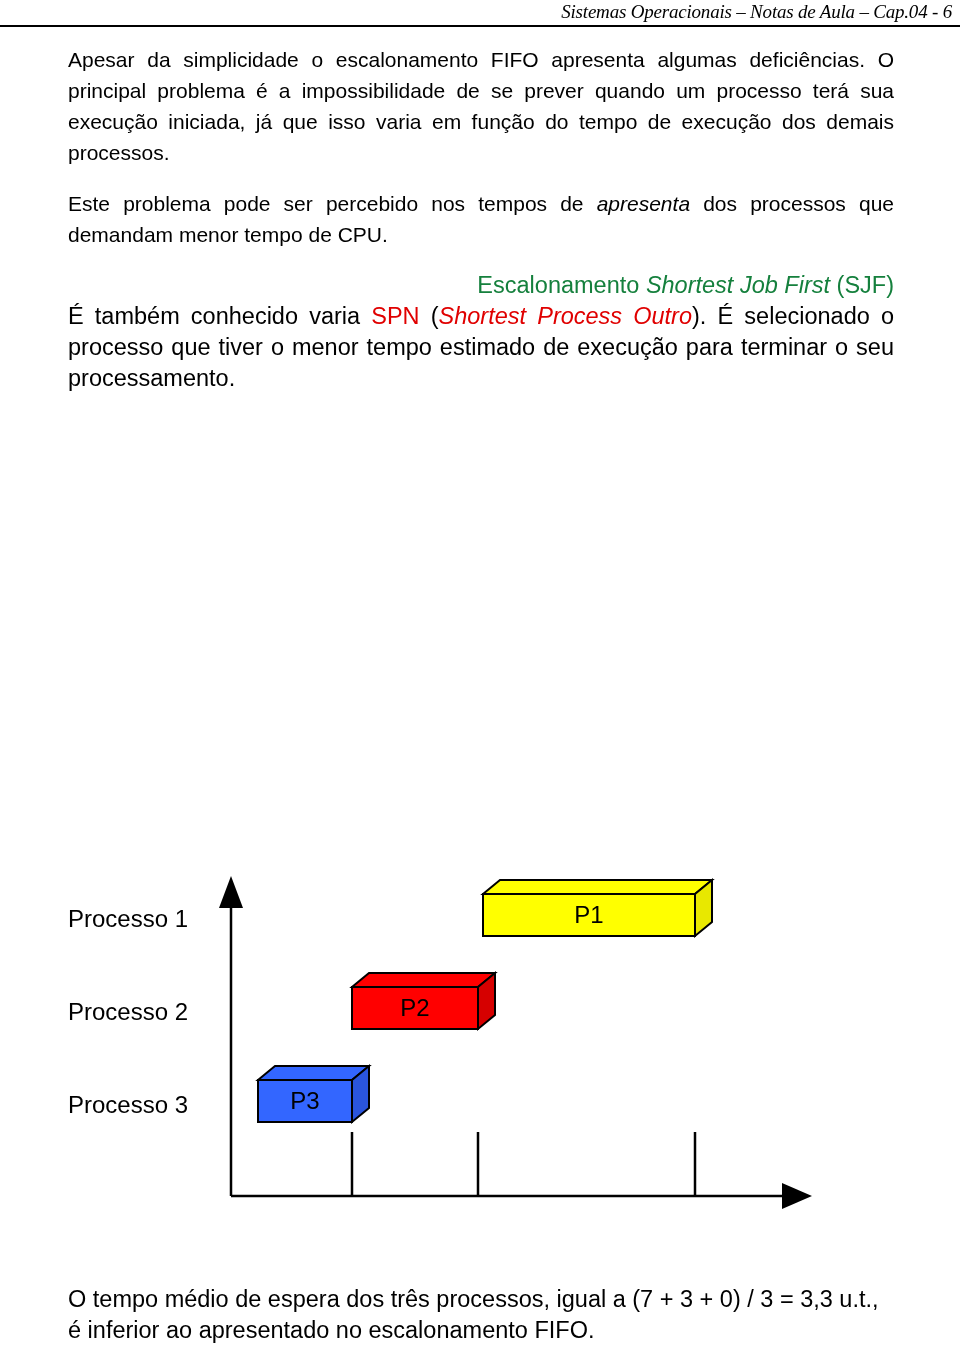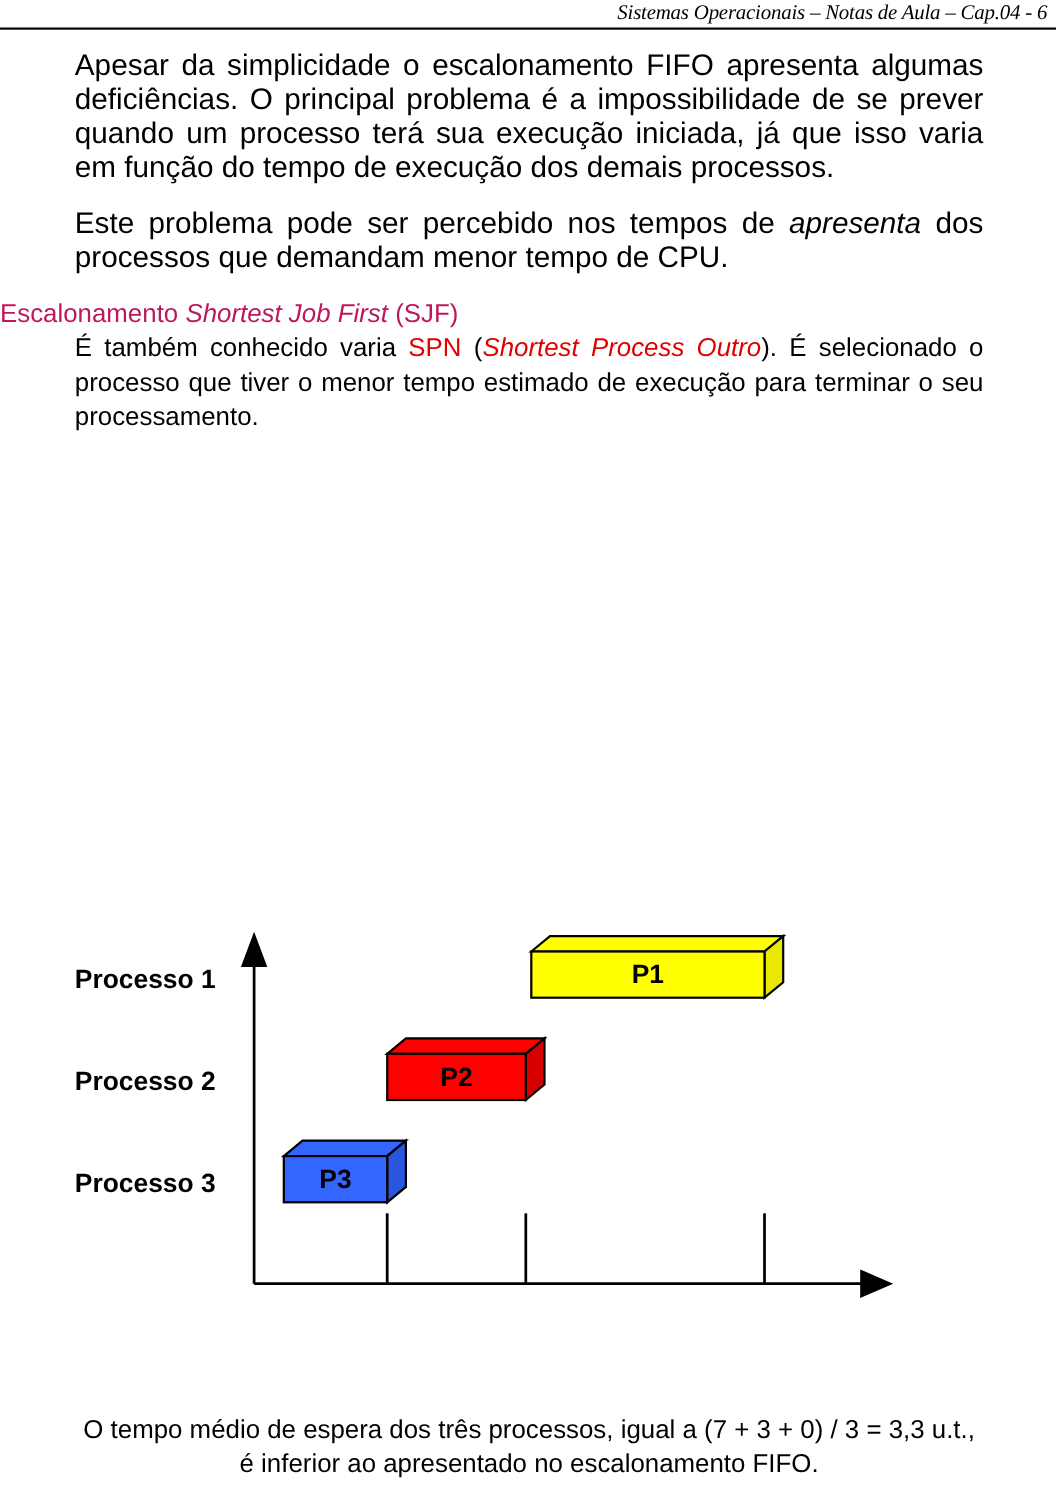--- a/index.html
+++ b/index.html
@@ -46,52 +46,51 @@
 
   
   .content {
     position: absolute;
     left: 68px;
     top: 44px;
     width: 826px;
   }
   p.para {
     margin: 0 0 20px 0;
-    font-size: 27px;
+    font-size: 21px;
     line-height: 31px;
     text-align: justify;
     text-justify: inter-word;
     font-family: "Liberation Sans", sans-serif;
   }
   p.para.tight { margin-bottom: 0; }
   .it { font-style: italic; }
   .heading-sjf {
     margin: 0;
-    color: #be185d;
+    color: #15803d;
     font-size: 23.5px;
     line-height: 31px;
-    text-align: left;
+    text-align: right;
     margin-left: -68px;
   }
   .red { color: #e00000; }
   .indent-block {
     margin: 0 0 20px 0;
     font-size: 23.5px;
     line-height: 31px;
     text-align: justify;
   }
 
   
   .chart {
     position: absolute;
     left: 0px;
-    top: 835px;
+    top: 864px;
     width: 960px;
     height: 350px;
-    font-weight: bold;
   }
   .chart svg { display: block; }
   .bar-label {
     font-family: "Liberation Sans", sans-serif;
     font-size: 24px;
     fill: #000;
     text-anchor: middle;
   }
   .row-label {
     font-family: "Liberation Sans", sans-serif;
@@ -111,21 +110,21 @@
   }
 
   
   .footer-text {
     position: absolute;
     left: 68px;
     top: 1284px;
     width: 826px;
     font-size: 23.5px;
     line-height: 31px;
-    text-align: center;
+    text-align: left;
   }
 </style>
 </head>
 <body>
 
 <div class="page-header">
   <div class="header-text">Sistemas Operacionais – Notas de Aula – Cap.04 - 6</div>
   <div class="header-rule"></div>
 </div>
 

